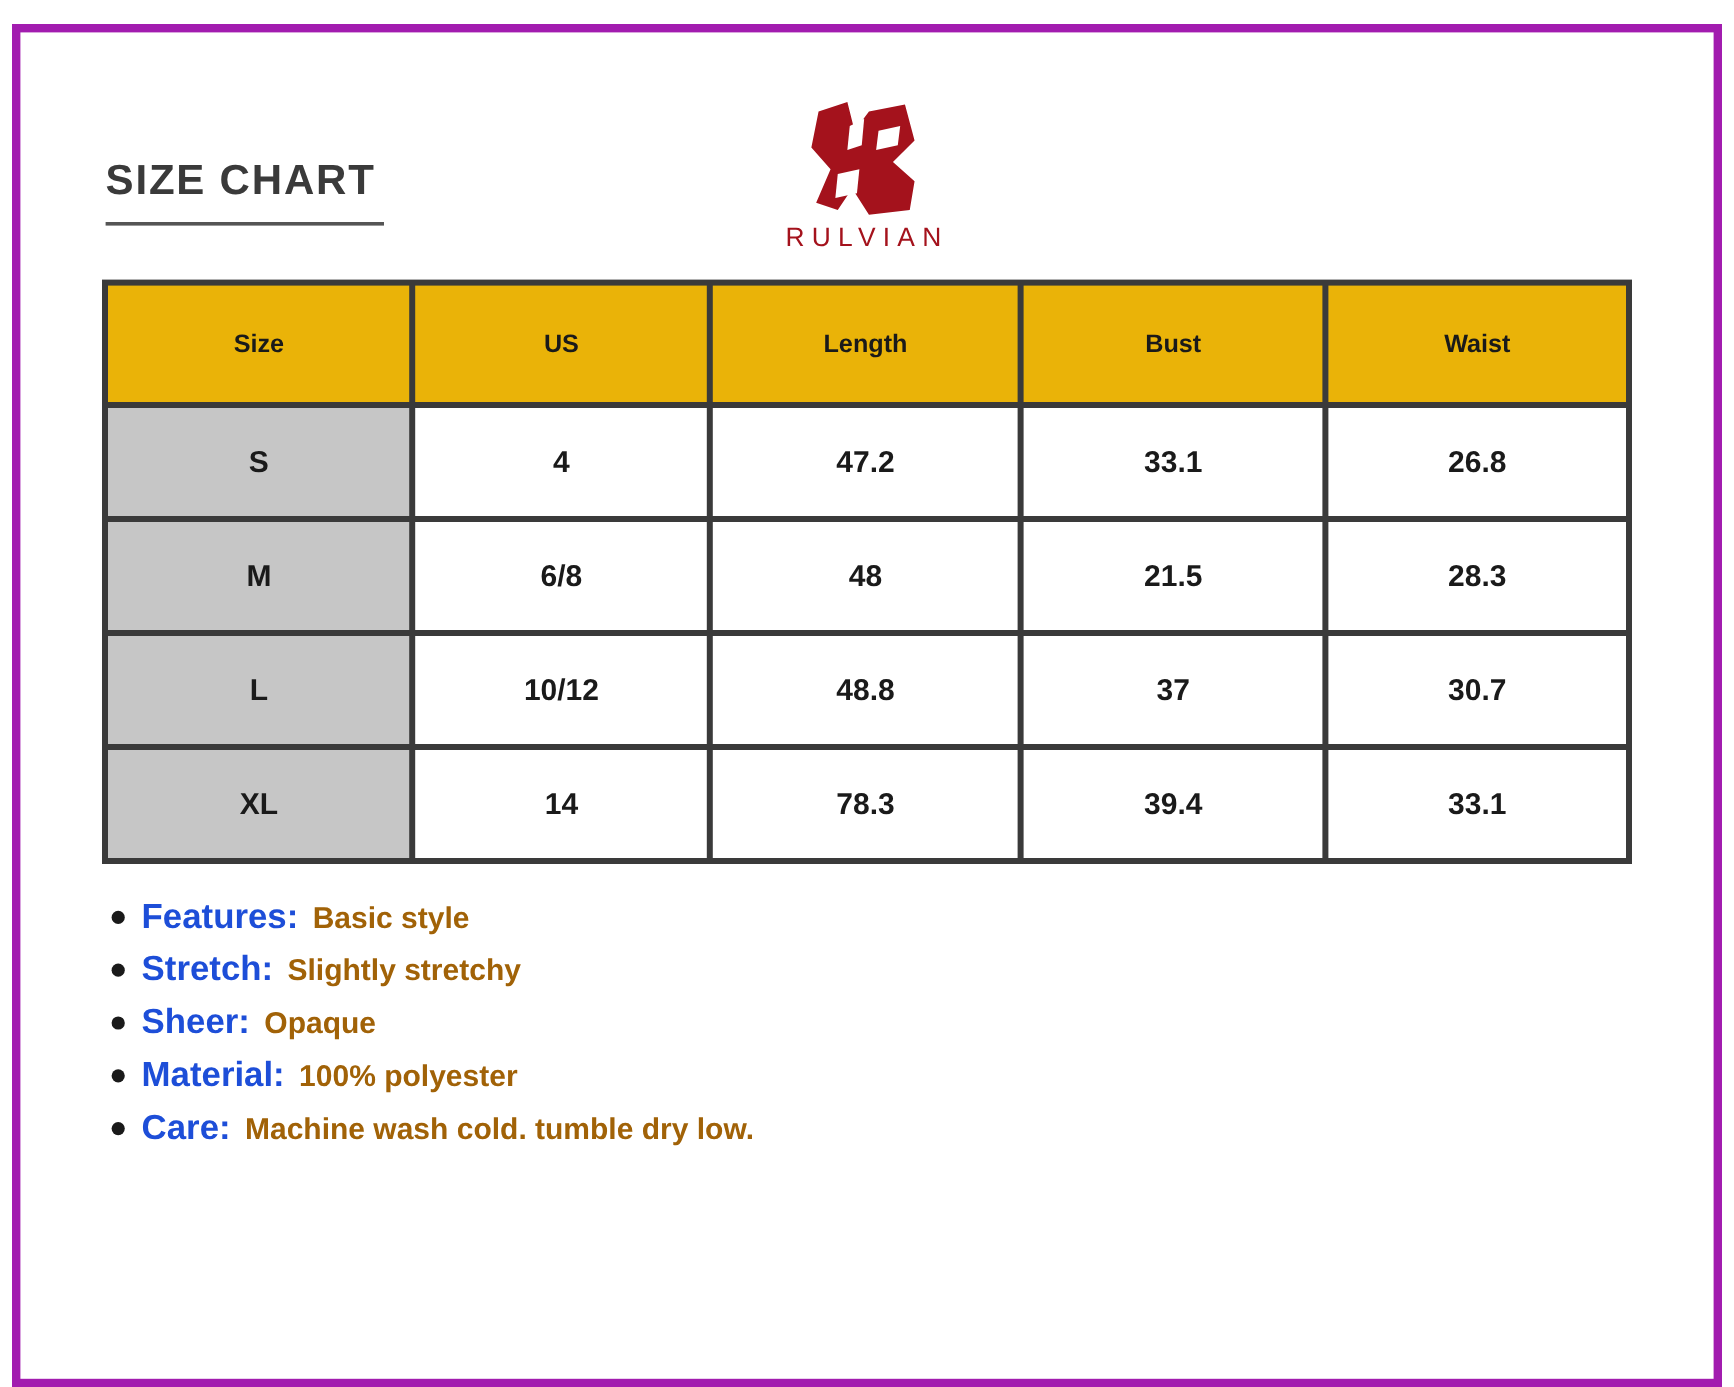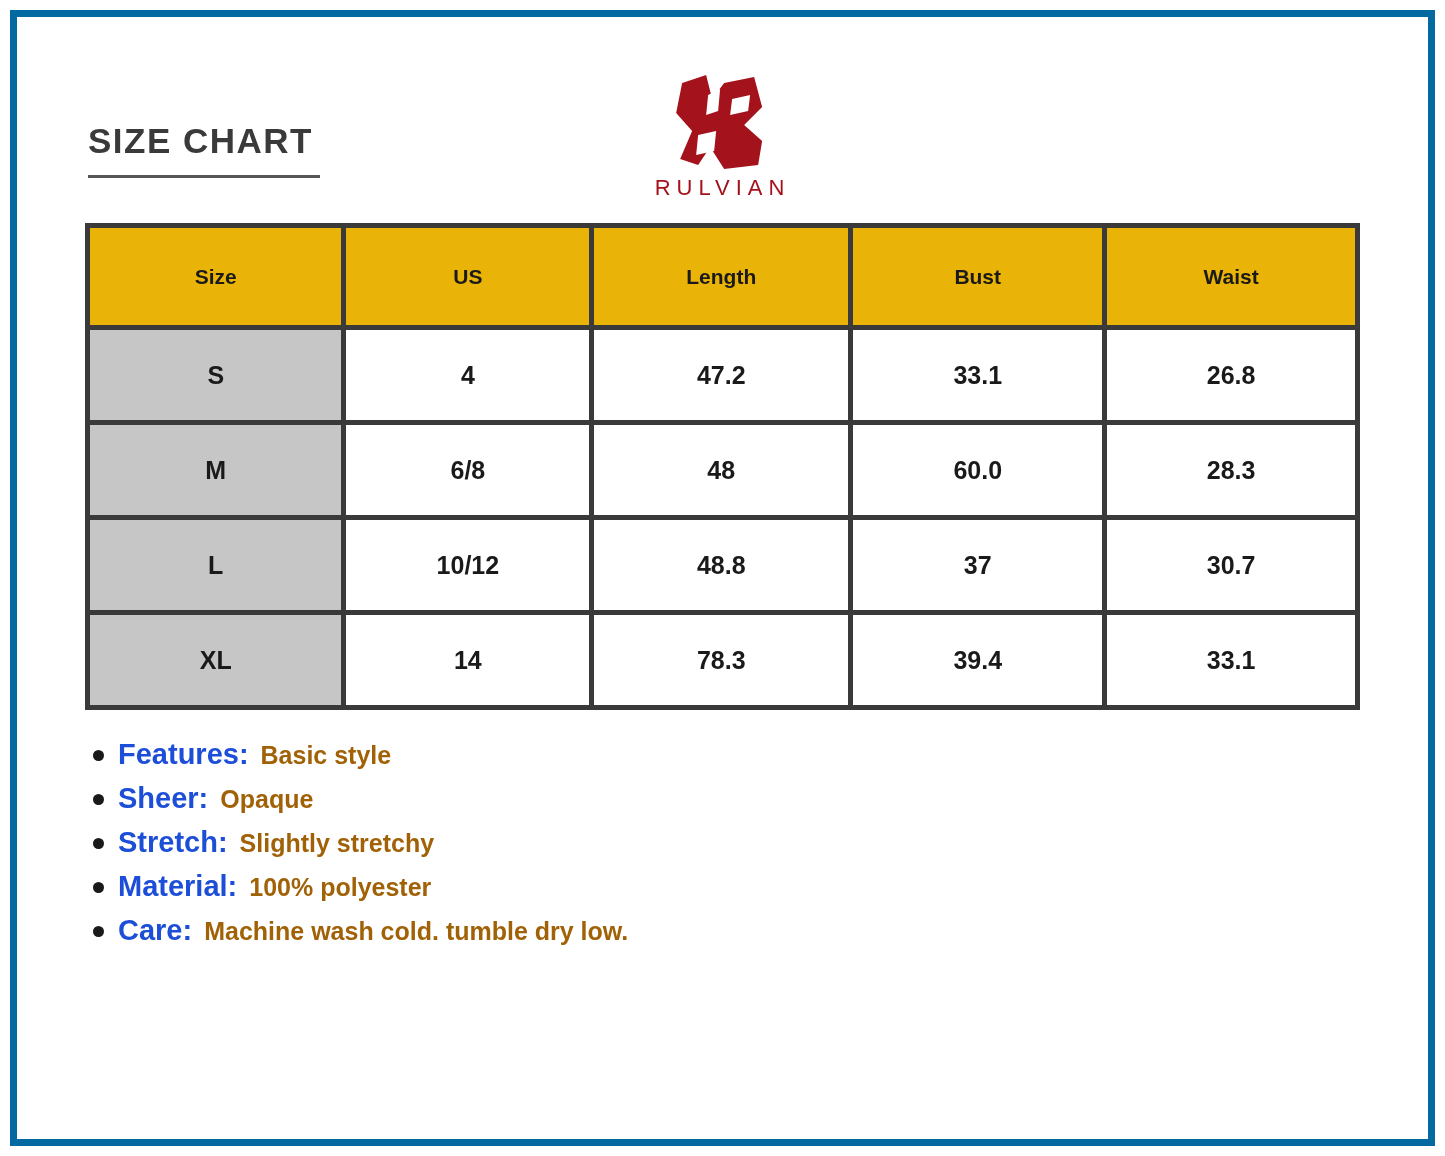--- a/index.html
+++ b/index.html
@@ -18,23 +18,24 @@
     box-sizing: border-box;
     width: 1445px;
     height: 1156px;
     padding: 10px;
     background: #ffffff;
   }
   .frame {
     box-sizing: border-box;
     width: 100%;
     height: 100%;
-    border: 7px solid #0369a1;
+    border: 7px solid #a21caf;
     background: #ffffff;
     position: relative;
+    margin-top: 10px;
   }
   .inner {
     box-sizing: border-box;
     position: absolute;
     left: 0; top: 0; right: 0; bottom: 0;
     padding: 46px 68px 20px 68px;
   }
 
   
   .header {
@@ -197,21 +198,21 @@
             <td class="size-col">S</td>
             <td>4</td>
             <td>47.2</td>
             <td>33.1</td>
             <td>26.8</td>
           </tr>
           <tr>
             <td class="size-col">M</td>
             <td>6/8</td>
             <td>48</td>
-            <td>60.0</td>
+            <td>21.5</td>
             <td>28.3</td>
           </tr>
           <tr>
             <td class="size-col">L</td>
             <td>10/12</td>
             <td>48.8</td>
             <td>37</td>
             <td>30.7</td>
           </tr>
           <tr>
@@ -225,27 +226,27 @@
       </table>
 
       <div class="notes">
         <div class="note">
           <span class="bullet"></span>
           <span class="note-label">Features:</span>
           <span class="note-value">Basic style</span>
         </div>
         <div class="note">
           <span class="bullet"></span>
+          <span class="note-label">Stretch:</span>
+          <span class="note-value">Slightly stretchy</span>
+        </div>
+        <div class="note">
+          <span class="bullet"></span>
           <span class="note-label">Sheer:</span>
           <span class="note-value">Opaque</span>
-        </div>
-        <div class="note">
-          <span class="bullet"></span>
-          <span class="note-label">Stretch:</span>
-          <span class="note-value">Slightly stretchy</span>
         </div>
         <div class="note">
           <span class="bullet"></span>
           <span class="note-label">Material:</span>
           <span class="note-value">100% polyester</span>
         </div>
         <div class="note">
           <span class="bullet"></span>
           <span class="note-label">Care:</span>
           <span class="note-value">Machine wash cold. tumble dry low.</span>

